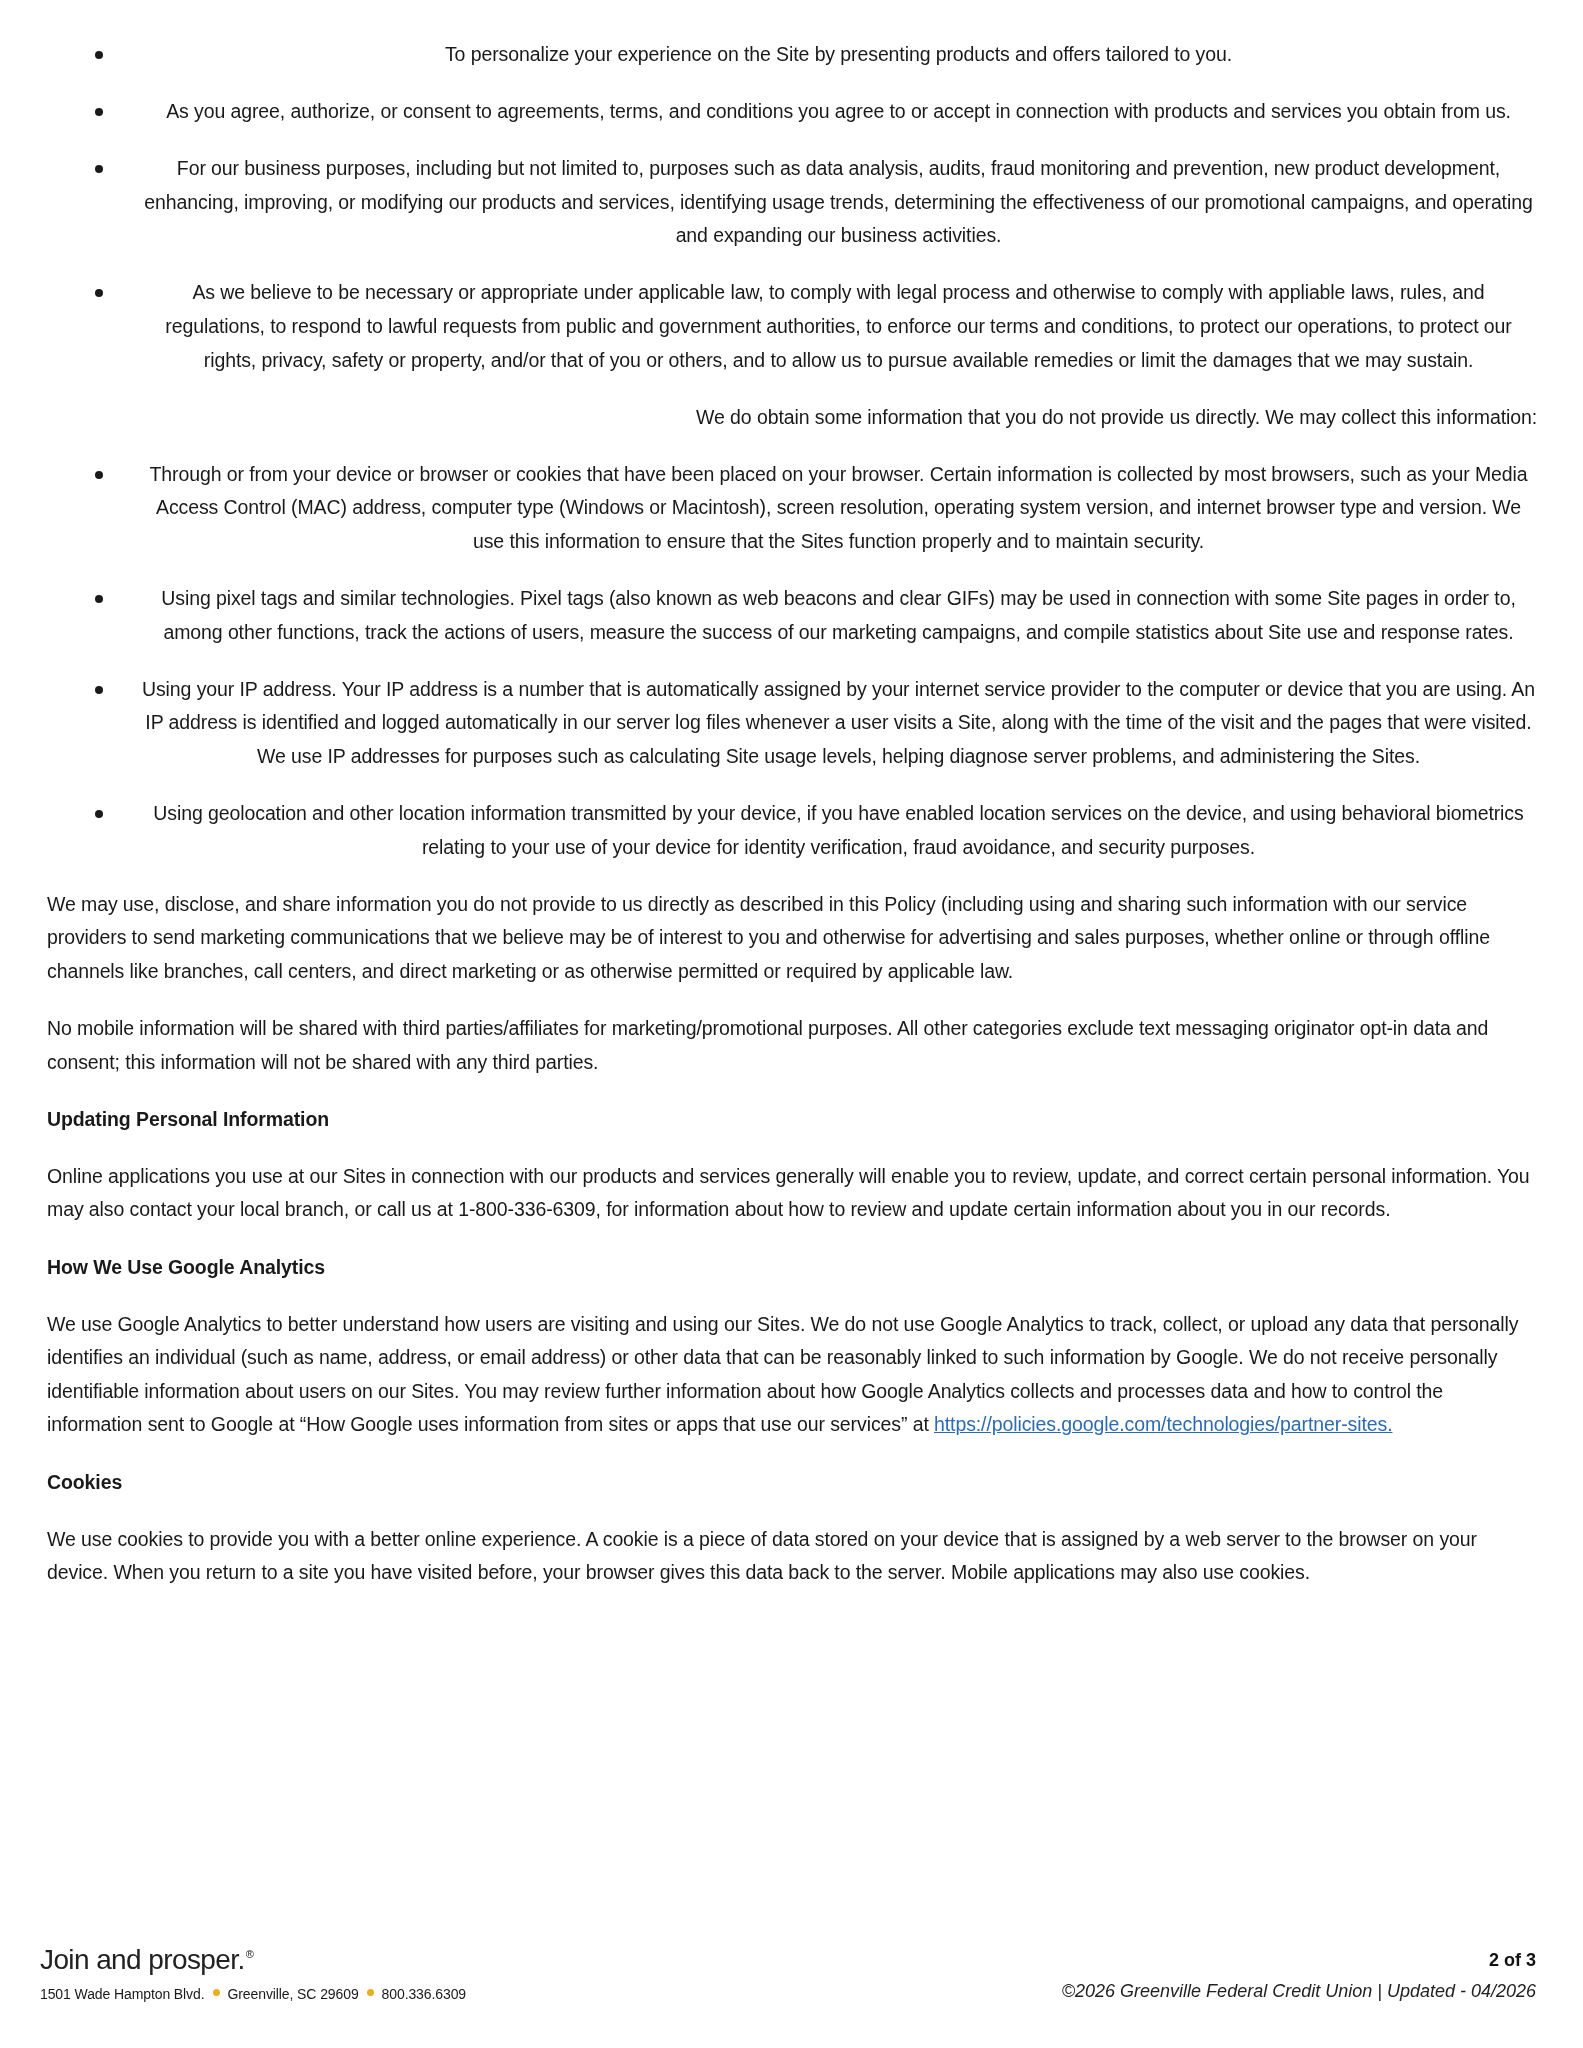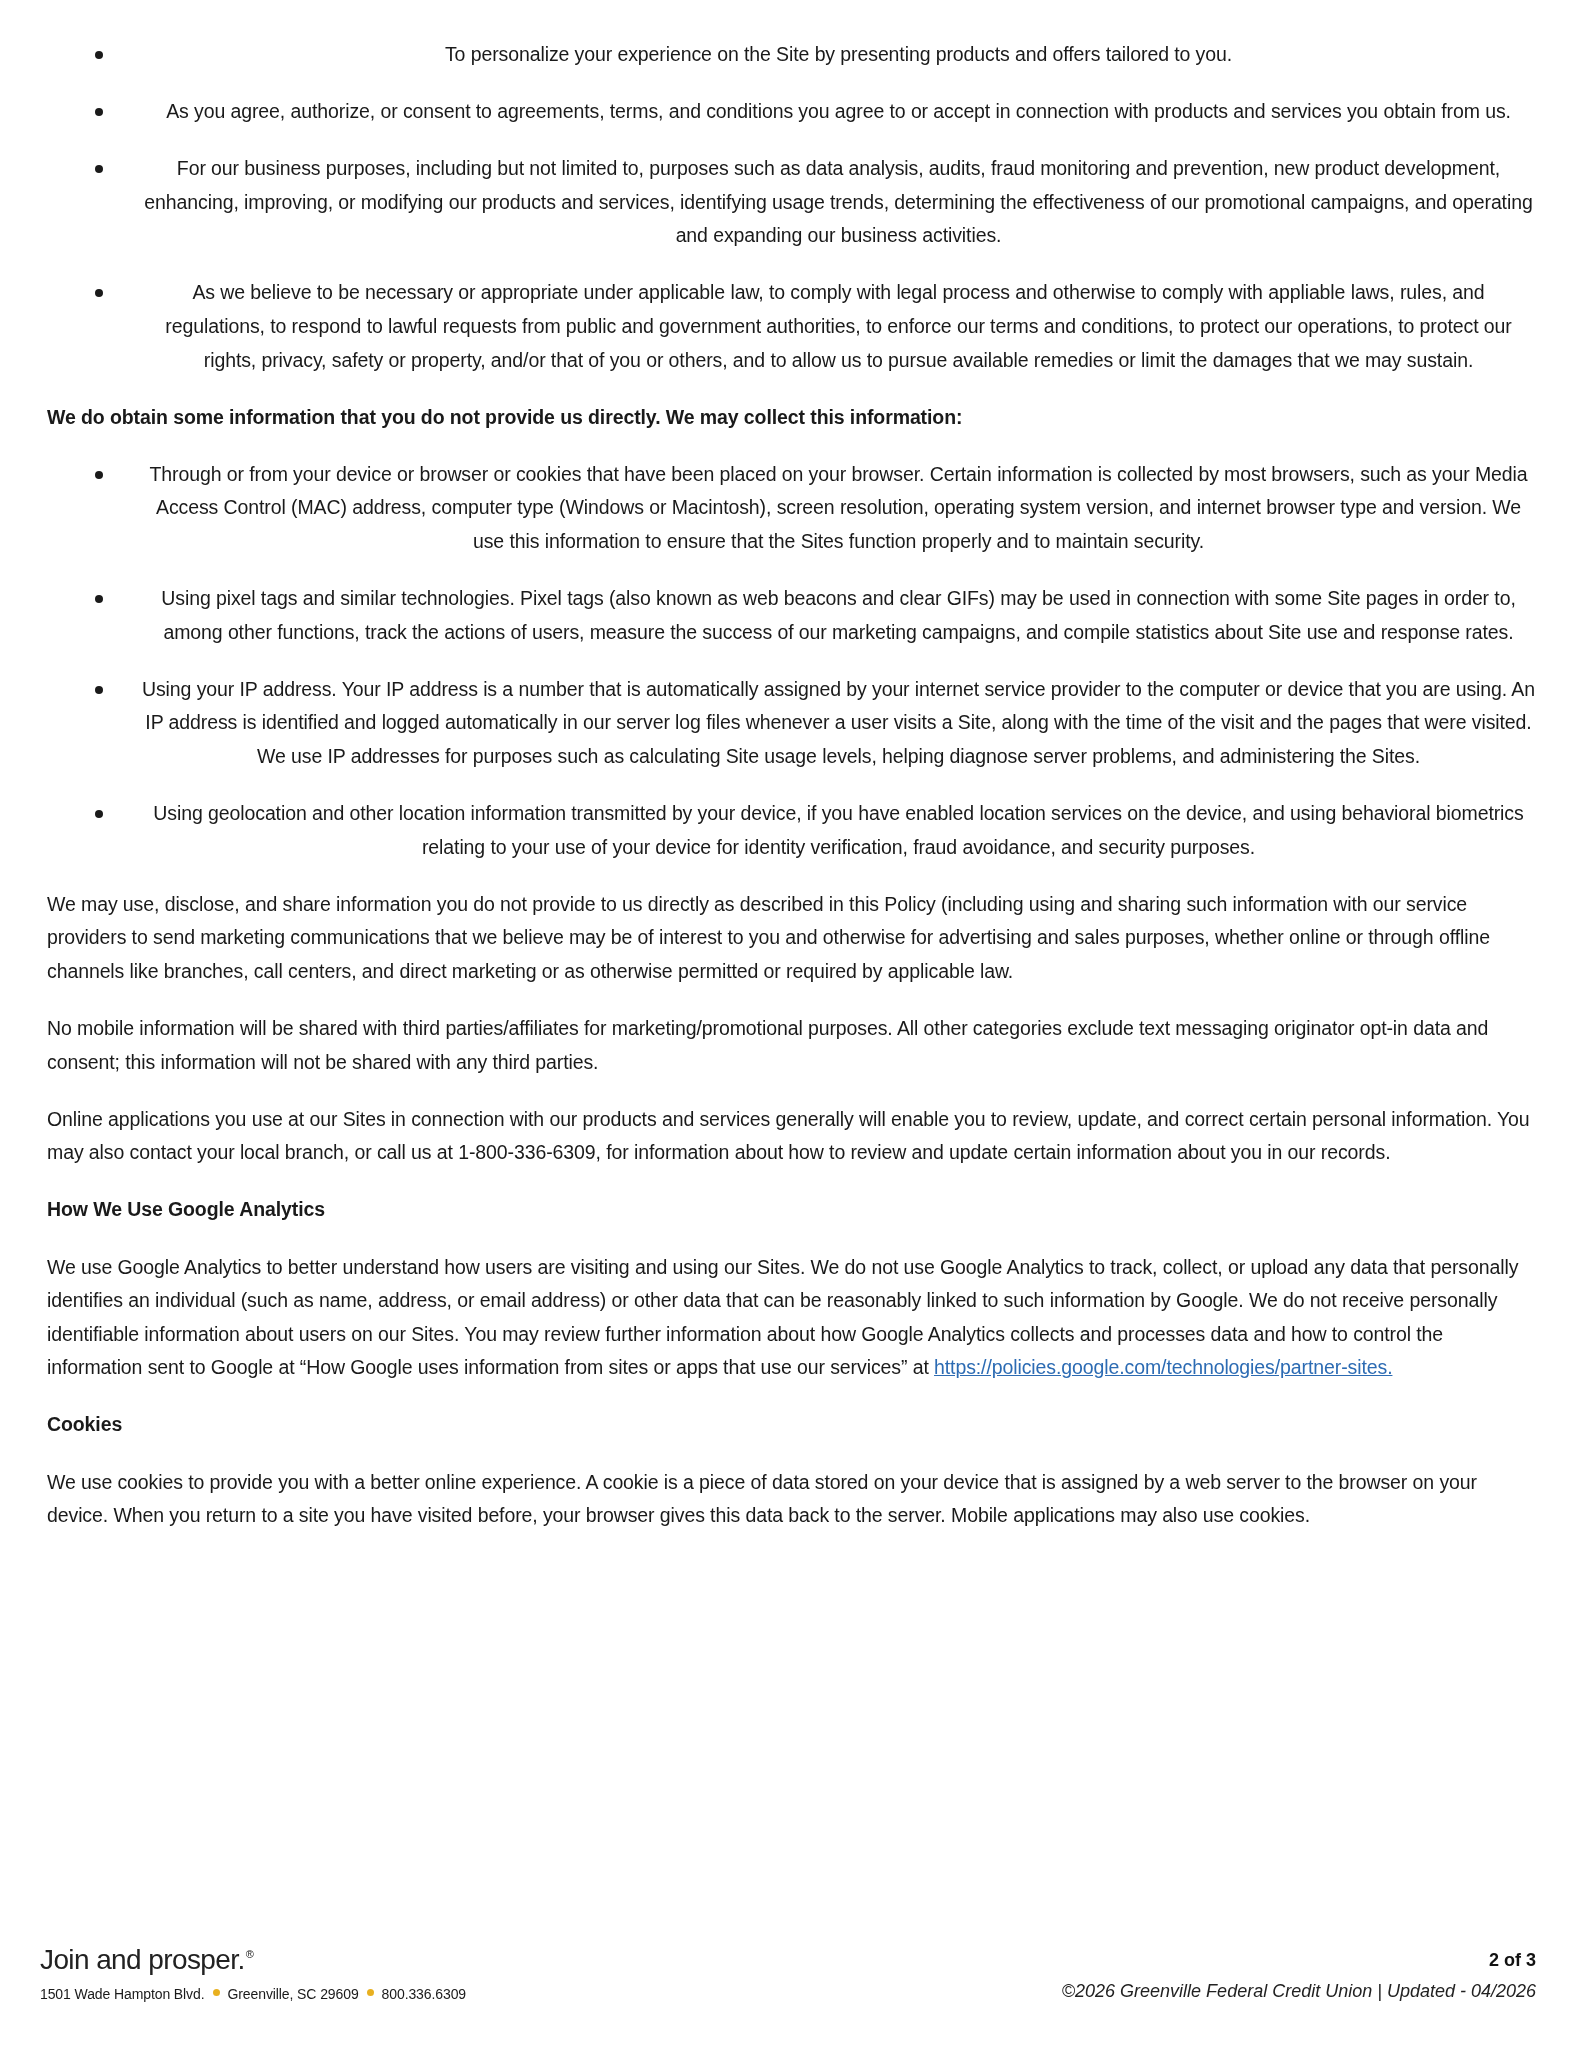--- a/index.html
+++ b/index.html
@@ -41,21 +41,22 @@
       top: 13px;
       width: 8px;
       height: 8px;
       border-radius: 50%;
       background: #1a1a1a;
     }
     p {
       margin: 0 0 23.5px 0;
     }
     .lead-bold {
-      font-weight: bold;
+      font-weight: normal;
+      text-align: right;
     }
     h3 {
       font-size: 19.5px;
       font-weight: bold;
       margin: 0 0 23.5px 0;
       line-height: 33.6px;
     }
     a.link {
       color: #2c6bb3;
       text-decoration: underline;
@@ -135,20 +136,21 @@
   <ul class="bullets">
     <li><span class="dot"></span><span>Through or from your device or browser or cookies that have been placed on your browser. Certain information is collected by most browsers, such as your Media Access Control (MAC) address, computer type (Windows or Macintosh), screen resolution, operating system version, and internet browser type and version. We use this information to ensure that the Sites function properly and to maintain security.</span></li>
     <li><span class="dot"></span><span>Using pixel tags and similar technologies. Pixel tags (also known as web beacons and clear GIFs) may be used in connection with some Site pages in order to, among other functions, track the actions of users, measure the success of our marketing campaigns, and compile statistics about Site use and response rates.</span></li>
     <li><span class="dot"></span><span>Using your IP address. Your IP address is a number that is automatically assigned by your internet service provider to the computer or device that you are using. An IP address is identified and logged automatically in our server log files whenever a user visits a Site, along with the time of the visit and the pages that were visited. We use IP addresses for purposes such as calculating Site usage levels, helping diagnose server problems, and administering the Sites.</span></li>
     <li><span class="dot"></span><span>Using geolocation and other location information transmitted by your device, if you have enabled location services on the device, and using behavioral biometrics relating to your use of your device for identity verification, fraud avoidance, and security purposes.</span></li>
   </ul>
 
   <p>We may use, disclose, and share information you do not provide to us directly as described in this Policy (including using and sharing such information with our service providers to send marketing communications that we believe may be of interest to you and otherwise for advertising and sales purposes, whether online or through offline channels like branches, call centers, and direct marketing or as otherwise permitted or required by applicable law.</p>
   <p>No mobile information will be shared with third parties/affiliates for marketing/promotional purposes. All other categories exclude text messaging originator opt-in data and consent; this information will not be shared with any third parties.</p>
 
+  <h3>Updating Personal Information</h3>
   <p>Online applications you use at our Sites in connection with our products and services generally will enable you to review, update, and correct certain personal information. You may also contact your local branch, or call us at 1-800-336-6309, for information about how to review and update certain information about you in our records.</p>
 
   <h3>How We Use Google Analytics</h3>
   <p><span>We use Google Analytics to better understand how users are visiting and using our Sites. We do not use Google Analytics to track, collect, or upload any data that personally identifies an individual (such as name, address, or email address) or other data that can be reasonably linked to such information by Google. We do not receive personally identifiable information about users on our Sites. You may review further information about how Google Analytics collects and processes data and how to control the information sent to Google at “How Google uses information from sites or apps that use our services” at </span><a class="link">https://policies.google.com/technologies/partner-sites.</a></p>
 
   <h3>Cookies</h3>
   <p>We use cookies to provide you with a better online experience. A cookie is a piece of data stored on your device that is assigned by a web server to the browser on your device. When you return to a site you have visited before, your browser gives this data back to the server. Mobile applications may also use cookies.</p>
 
 </div>
 

